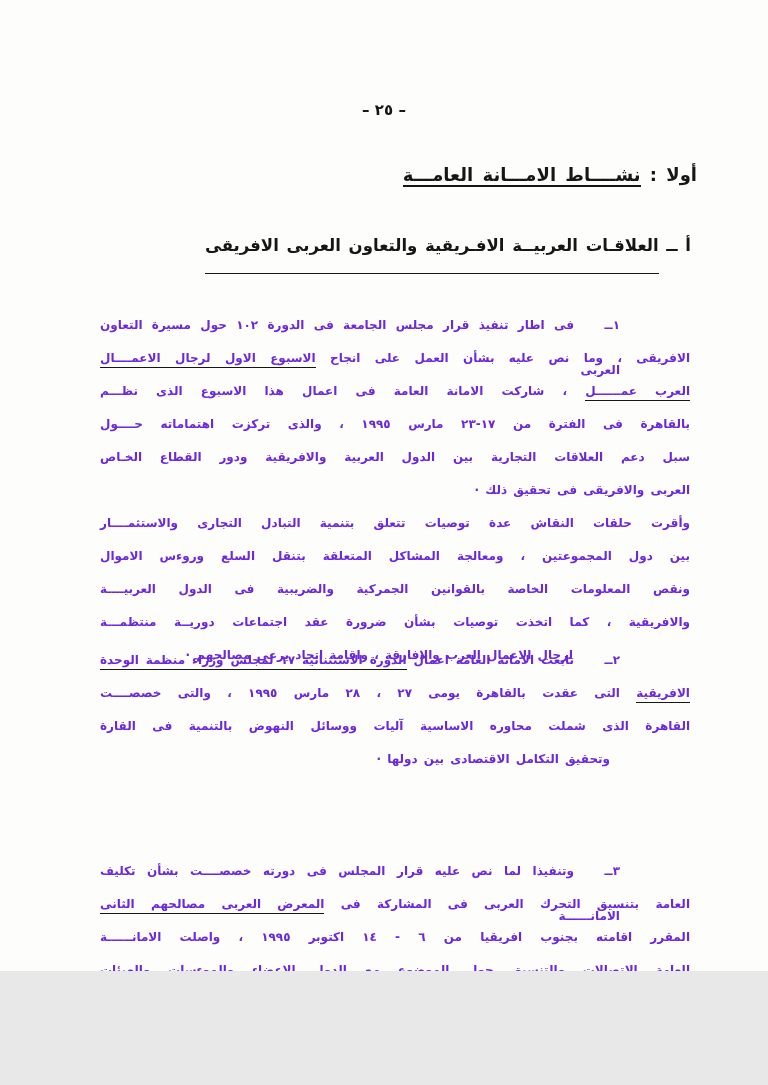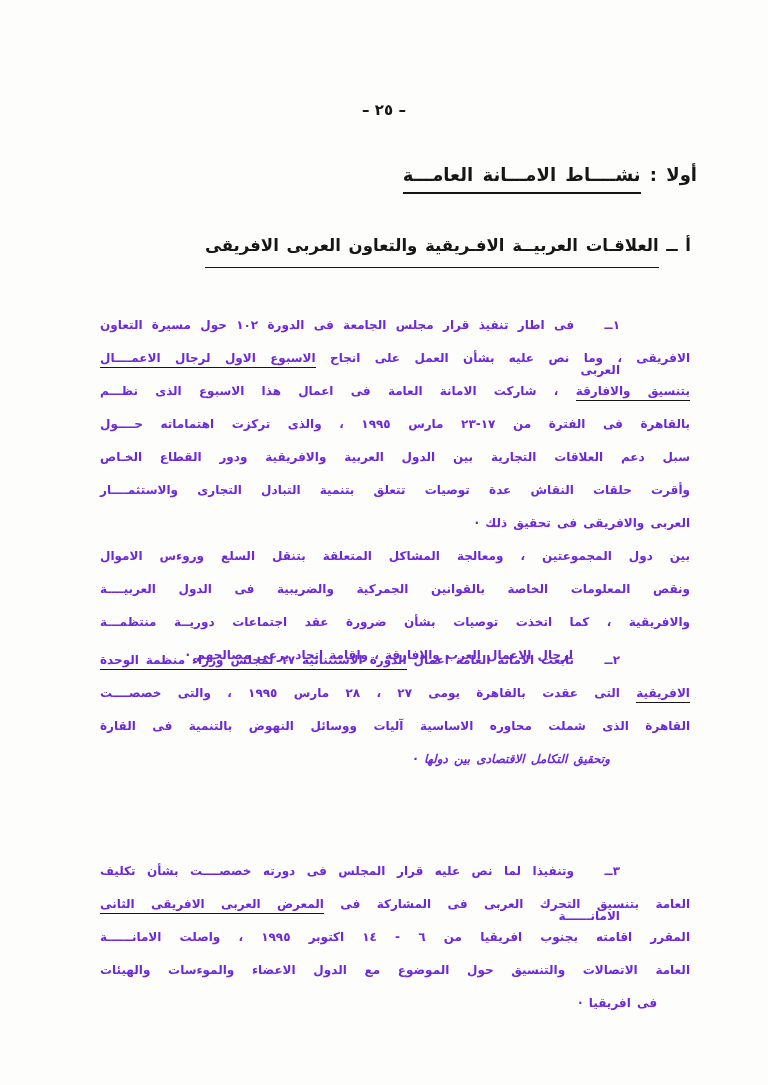--- a/index.html
+++ b/index.html
@@ -3,52 +3,51 @@
 <meta charset="utf-8">
 <style>
   html,body{margin:0;padding:0;}
   body{
     width:768px;height:1085px;
     background:#e8e8e8;
     font-family:"DejaVu Sans", sans-serif;
   }
   .page{
     position:relative;
-    width:768px;height:1085px;
+    width:768px;height:971px;
     background:#fdfdfb;
     color:#161616;
     direction:rtl;
     overflow:hidden;
   }
   .page-number{
     position:absolute;top:101px;left:0;right:0;
     text-align:center;
     font-size:15px;font-weight:bold;
     letter-spacing:1px;
     color:#161616;
   }
   .doc-title{
     position:absolute;top:164px;right:71px;
     font-size:18px;font-weight:bold;
     white-space:nowrap;
     word-spacing:3px;
   }
   .title-u{
     border-bottom:2px solid #161616;
-    padding-bottom:7px;
   }
   .doc-subtitle{
     position:absolute;top:236px;right:77px;
     font-size:16.5px;font-weight:bold;
     white-space:nowrap;
     word-spacing:2px;
   }
   .subtitle-u{
     border-bottom:1.7px solid #161616;
-    padding-bottom:12px;
+    padding-bottom:18px;
   }
   .body-block{
     position:absolute;
     right:78px;left:100px; 
   }
   #para-0{top:303px;}
   #para-1{top:638px;}
   #para-2{top:849px;}
   .line{
     font-size:12px;
@@ -96,38 +95,38 @@
   </div>
 
   <div class="doc-subtitle">
     <span>أ ــ </span><span class="subtitle-u">العلاقـات العربيــة الافـريقية والتعاون العربى الافريقى</span>
   </div>
 
   <div id="paragraphs-root">
       <div class="body-block" id="para-0">
         <div class="line first"><span class="para-num">١ــ</span><span>فى اطار تنفيذ قرار مجلس الجامعة فى الدورة ١٠٢ حول مسيرة التعاون العربى</span></div>
         <div class="line justify"><span>الافريقى ، وما نص عليه بشأن العمل على انجاح </span><span class="u">الاسبوع الاول لرجال الاعمــــال</span></div>
-        <div class="line justify"><span class="u">بتنسيق والافارقة</span><span> ، شاركت الامانة العامة فى اعمال هذا الاسبوع الذى نظـــم</span></div>
+        <div class="line justify"><span class="u">العرب عمــــــل</span><span> ، شاركت الامانة العامة فى اعمال هذا الاسبوع الذى نظـــم</span></div>
         <div class="line justify"><span>بالقاهرة فى الفترة من ١٧-٢٣ مارس ١٩٩٥ ، والذى تركزت اهتماماته حــــول</span></div>
         <div class="line justify"><span>سبل دعم العلاقات التجارية بين الدول العربية والافريقية ودور القطاع الخـاص</span></div>
+        <div class="line right"><span>العربى والافريقى فى تحقيق ذلك ·</span></div>
         <div class="line justify"><span>وأقرت حلقات النقاش عدة توصيات تتعلق بتنمية التبادل التجارى والاستثمــــار</span></div>
-        <div class="line right"><span>العربى والافريقى فى تحقيق ذلك ·</span></div>
         <div class="line justify"><span>بين دول المجموعتين ، ومعالجة المشاكل المتعلقة بتنقل السلع وروءس الاموال</span></div>
         <div class="line justify"><span>ونقص المعلومات الخاصة بالقوانين الجمركية والضريبية فى الدول العربيــــة</span></div>
         <div class="line justify"><span>والافريقية ، كما اتخذت توصيات بشأن ضرورة عقد اجتماعات دوريــة منتظمـــة</span></div>
         <div class="line right" style="margin-right: 117px;"><span>لرجال الاعمال العرب والافارقة ، واقامة اتحاد يرعى مصالحهم ·</span></div>
       </div>
       <div class="body-block" id="para-1">
         <div class="line first"><span class="para-num">٢ــ</span><span>تابعت الامانة العامة اعمال </span><span class="u">الدورة الاستثنائية ١٧ لمجلس وزراء منظمة الوحدة</span></div>
         <div class="line justify"><span class="u">الافريقية</span><span> التى عقدت بالقاهرة يومى ٢٧ ، ٢٨ مارس ١٩٩٥ ، والتى خصصــــت</span></div>
         <div class="line justify"><span>القاهرة الذى شملت محاوره الاساسية آليات ووسائل النهوض بالتنمية فى القارة</span></div>
-        <div class="line right" style="margin-right: 80px; font-style: italic;"><span>وتحقيق التكامل الاقتصادى بين دولها ·</span></div>
+        <div class="line right" style="margin-right: 80px;"><span>وتحقيق التكامل الاقتصادى بين دولها ·</span></div>
       </div>
       <div class="body-block" id="para-2">
         <div class="line first"><span class="para-num">٣ــ</span><span>وتنفيذا لما نص عليه قرار المجلس فى دورته خصصــــت بشأن تكليف الامانــــــة</span></div>
-        <div class="line justify"><span>العامة بتنسيق التحرك العربى فى المشاركة فى </span><span class="u">المعرض العربى الافريقى الثانى</span></div>
+        <div class="line justify"><span>العامة بتنسيق التحرك العربى فى المشاركة فى </span><span class="u">المعرض العربى مصالحهم الثانى</span></div>
         <div class="line justify"><span>المقرر اقامته بجنوب افريقيا من ٦ - ١٤ اكتوبر ١٩٩٥ ، واصلت الامانــــــة</span></div>
         <div class="line justify"><span>العامة الاتصالات والتنسيق حول الموضوع مع الدول الاعضاء والموءسات والهيئات</span></div>
         <div class="line right" style="margin-right: 33px;"><span>فى افريقيا ·</span></div>
       </div>
     </div>
 
 </div>
 
 </body></html>

